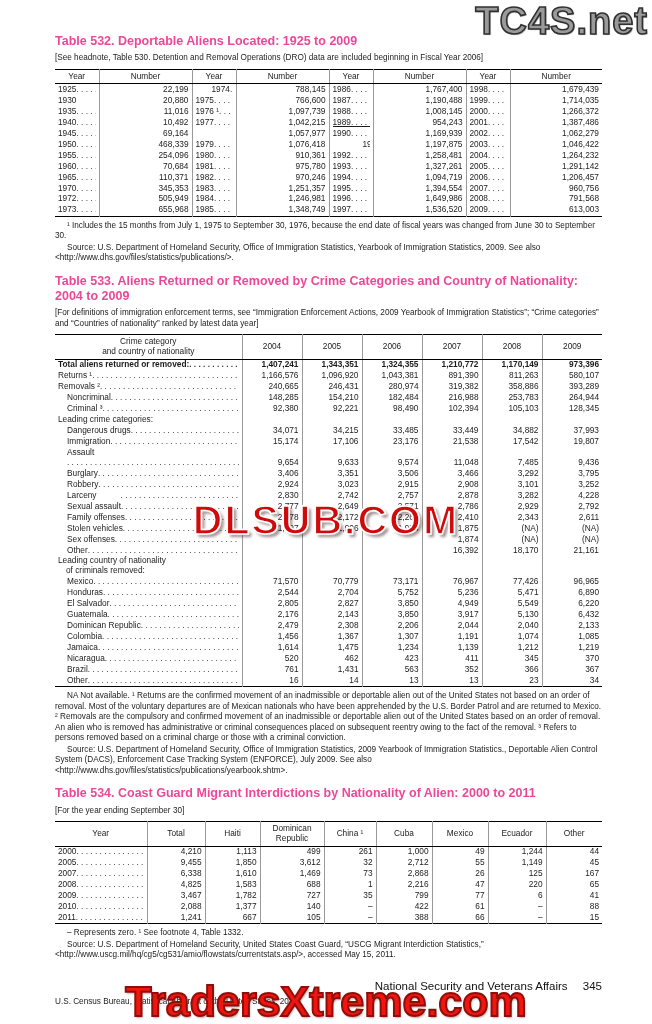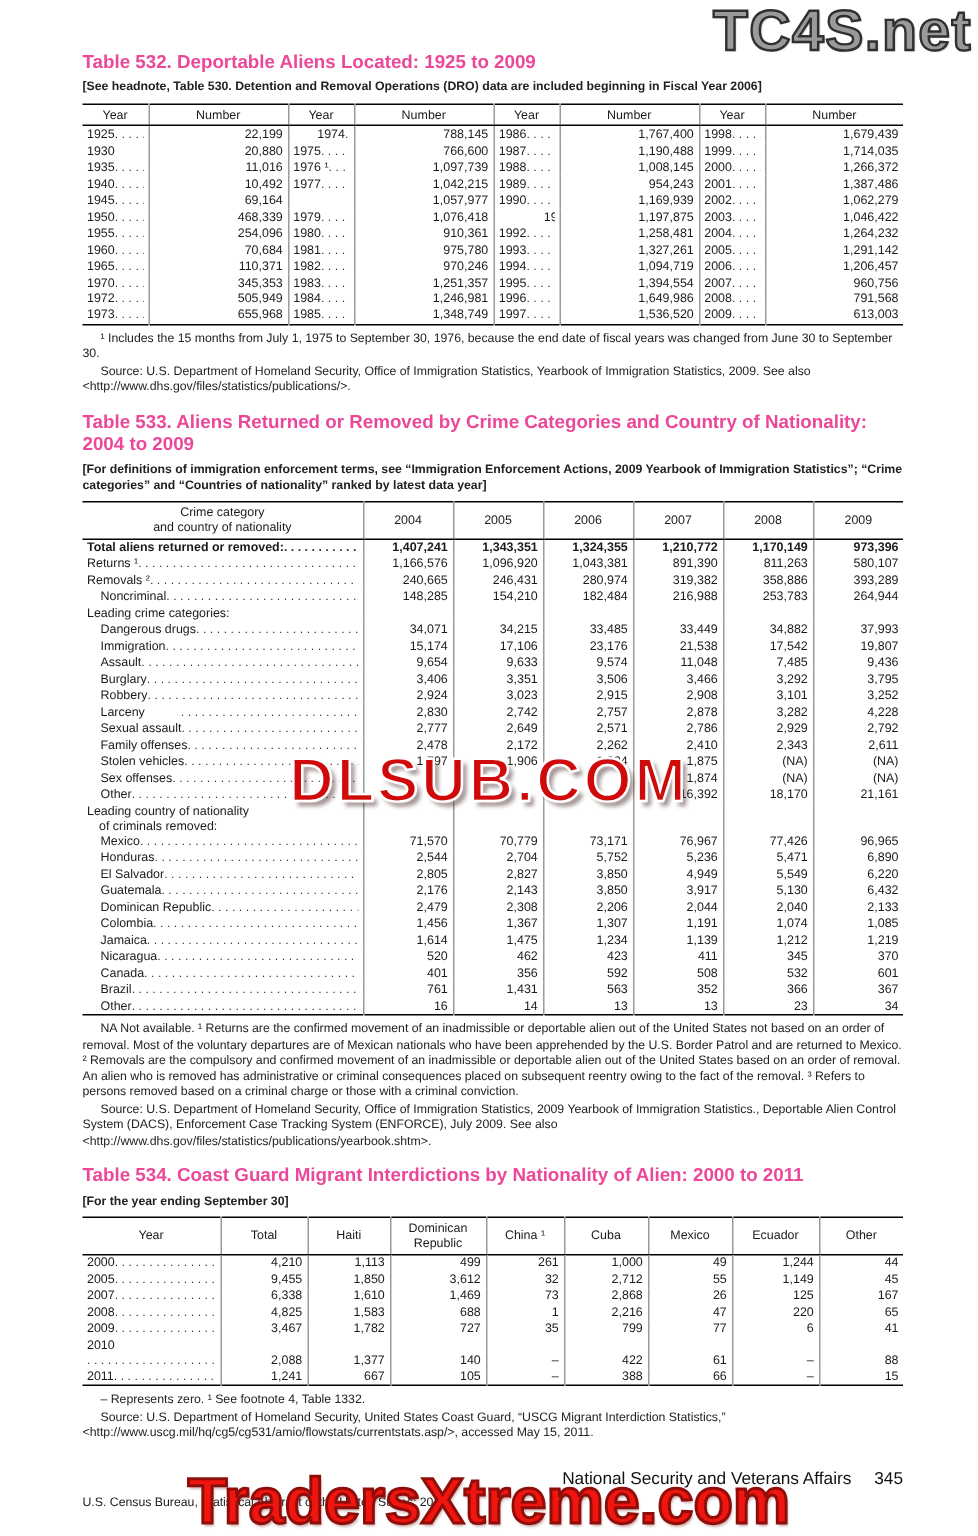--- a/index.html
+++ b/index.html
@@ -6,21 +6,21 @@
   html,body { margin:0; padding:0; background:#e8e8e8; }
   body { font-family:"Liberation Sans", sans-serif; color:#1b1b1b; }
   .page {
     position:relative; width:652px; height:1024px; margin:0 auto;
     background:#ffffff; overflow:hidden;
     padding:34px 50px 0 55px;
   }
   
   .tbl-title { font-size:12.5px; font-weight:bold; margin:0 0 4px; line-height:1.22; color:#ec4899; }
   .sect { margin:0 0 2px; }
-  .headnote { font-size:8.2px; margin:0 0 5px; line-height:1.25; color:#222;font-weight:bold; }
+  .headnote { font-size:8.2px; margin:0 0 5px; line-height:1.25; color:#222; }
   .fnote { font-size:8.2px; margin:4px 0 1px; line-height:1.28; text-indent:12px; color:#222; }
   .src { font-size:8.2px; margin:0 0 10px; line-height:1.28; text-indent:12px; color:#222; }
   
   table.stat { width:100%; border-collapse:collapse; table-layout:fixed;
     font-size:8.3px; border-top:1px solid #000; border-bottom:1px solid #000; margin:0; }
   .stat thead th { font-weight:normal; border-bottom:1px solid #000; padding:2px 2px;
     text-align:center; vertical-align:middle; line-height:1.2; }
   .stat td { padding:0.5px 3px; vertical-align:bottom; line-height:1.2; }
   .stat td + td, .stat thead th + th { border-left:1px solid #9a9a9a; }
   .num { text-align:right; white-space:nowrap; }
@@ -180,21 +180,21 @@
             </td>
             <td class="num">10,492</td>
             <td class="lblcell">
               <span class="cellflex" style="padding-left: 0px;">
                 <span class="lbl">1977</span>
                 <span class="leader"></span>
               </span>
             </td>
             <td class="num">1,042,215</td>
             <td class="lblcell">
-              <span class="cellflex" style="padding-left: 0px;">
+              <span class="cellflex" style="padding-left: 0px; text-decoration: underline;">
                 <span class="lbl">1989</span>
                 <span class="leader"></span>
               </span>
             </td>
             <td class="num">954,243</td>
             <td class="lblcell">
               <span class="cellflex" style="padding-left: 0px;">
                 <span class="lbl">2001</span>
                 <span class="leader"></span>
               </span>
@@ -526,20 +526,34 @@
             </td>
             <td class="num">148,285</td>
             <td class="num">154,210</td>
             <td class="num">182,484</td>
             <td class="num">216,988</td>
             <td class="num">253,783</td>
             <td class="num">264,944</td>
           </tr>
           <tr>
             <td class="lblcell">
+              <span class="cellflex" style="padding-left: 9px;">
+                <span class="lbl">Criminal ³</span>
+                <span class="leader"></span>
+              </span>
+            </td>
+            <td class="num">92,380</td>
+            <td class="num">92,221</td>
+            <td class="num">98,490</td>
+            <td class="num">102,394</td>
+            <td class="num">105,103</td>
+            <td class="num">128,345</td>
+          </tr>
+          <tr>
+            <td class="lblcell">
               <div class="lbl" style="padding-left: 0px;">Leading crime categories:</div>
             </td>
             <td class="num"></td>
             <td class="num"></td>
             <td class="num"></td>
             <td class="num"></td>
             <td class="num"></td>
             <td class="num"></td>
           </tr>
           <tr>
@@ -565,21 +579,21 @@
             </td>
             <td class="num">15,174</td>
             <td class="num">17,106</td>
             <td class="num">23,176</td>
             <td class="num">21,538</td>
             <td class="num">17,542</td>
             <td class="num">19,807</td>
           </tr>
           <tr>
             <td class="lblcell">
-              <span class="cellflex" style="padding-left: 9px;">
+              <span class="cellflex" style="padding-left: 9px; flex-direction: column;">
                 <span class="lbl">Assault</span>
                 <span class="leader"></span>
               </span>
             </td>
             <td class="num">9,654</td>
             <td class="num">9,633</td>
             <td class="num">9,574</td>
             <td class="num">11,048</td>
             <td class="num">7,485</td>
             <td class="num">9,436</td>
@@ -812,34 +826,20 @@
                 <span class="lbl">Nicaragua</span>
                 <span class="leader"></span>
               </span>
             </td>
             <td class="num">520</td>
             <td class="num">462</td>
             <td class="num">423</td>
             <td class="num">411</td>
             <td class="num">345</td>
             <td class="num">370</td>
-          </tr>
-          <tr>
-            <td class="lblcell">
-              <span class="cellflex" style="padding-left: 9px;">
-                <span class="lbl">Canada</span>
-                <span class="leader"></span>
-              </span>
-            </td>
-            <td class="num">401</td>
-            <td class="num">356</td>
-            <td class="num">592</td>
-            <td class="num">508</td>
-            <td class="num">532</td>
-            <td class="num">601</td>
           </tr>
           <tr>
             <td class="lblcell">
               <span class="cellflex" style="padding-left: 9px;">
                 <span class="lbl">Brazil</span>
                 <span class="leader"></span>
               </span>
             </td>
             <td class="num">761</td>
             <td class="num">1,431</td>
@@ -972,21 +972,21 @@
             <td class="num">1,782</td>
             <td class="num">727</td>
             <td class="num">35</td>
             <td class="num">799</td>
             <td class="num">77</td>
             <td class="num">6</td>
             <td class="num">41</td>
           </tr>
           <tr>
             <td class="lblcell">
-              <span class="cellflex" style="padding-left: 0px; flex-direction: column;">
+              <span class="cellflex" style="padding-left: 0px;">
                 <span class="lbl">2010</span>
                 <span class="leader"></span>
               </span>
             </td>
             <td class="num">2,088</td>
             <td class="num">1,377</td>
             <td class="num">140</td>
             <td class="num">–</td>
             <td class="num">422</td>
             <td class="num">61</td>

